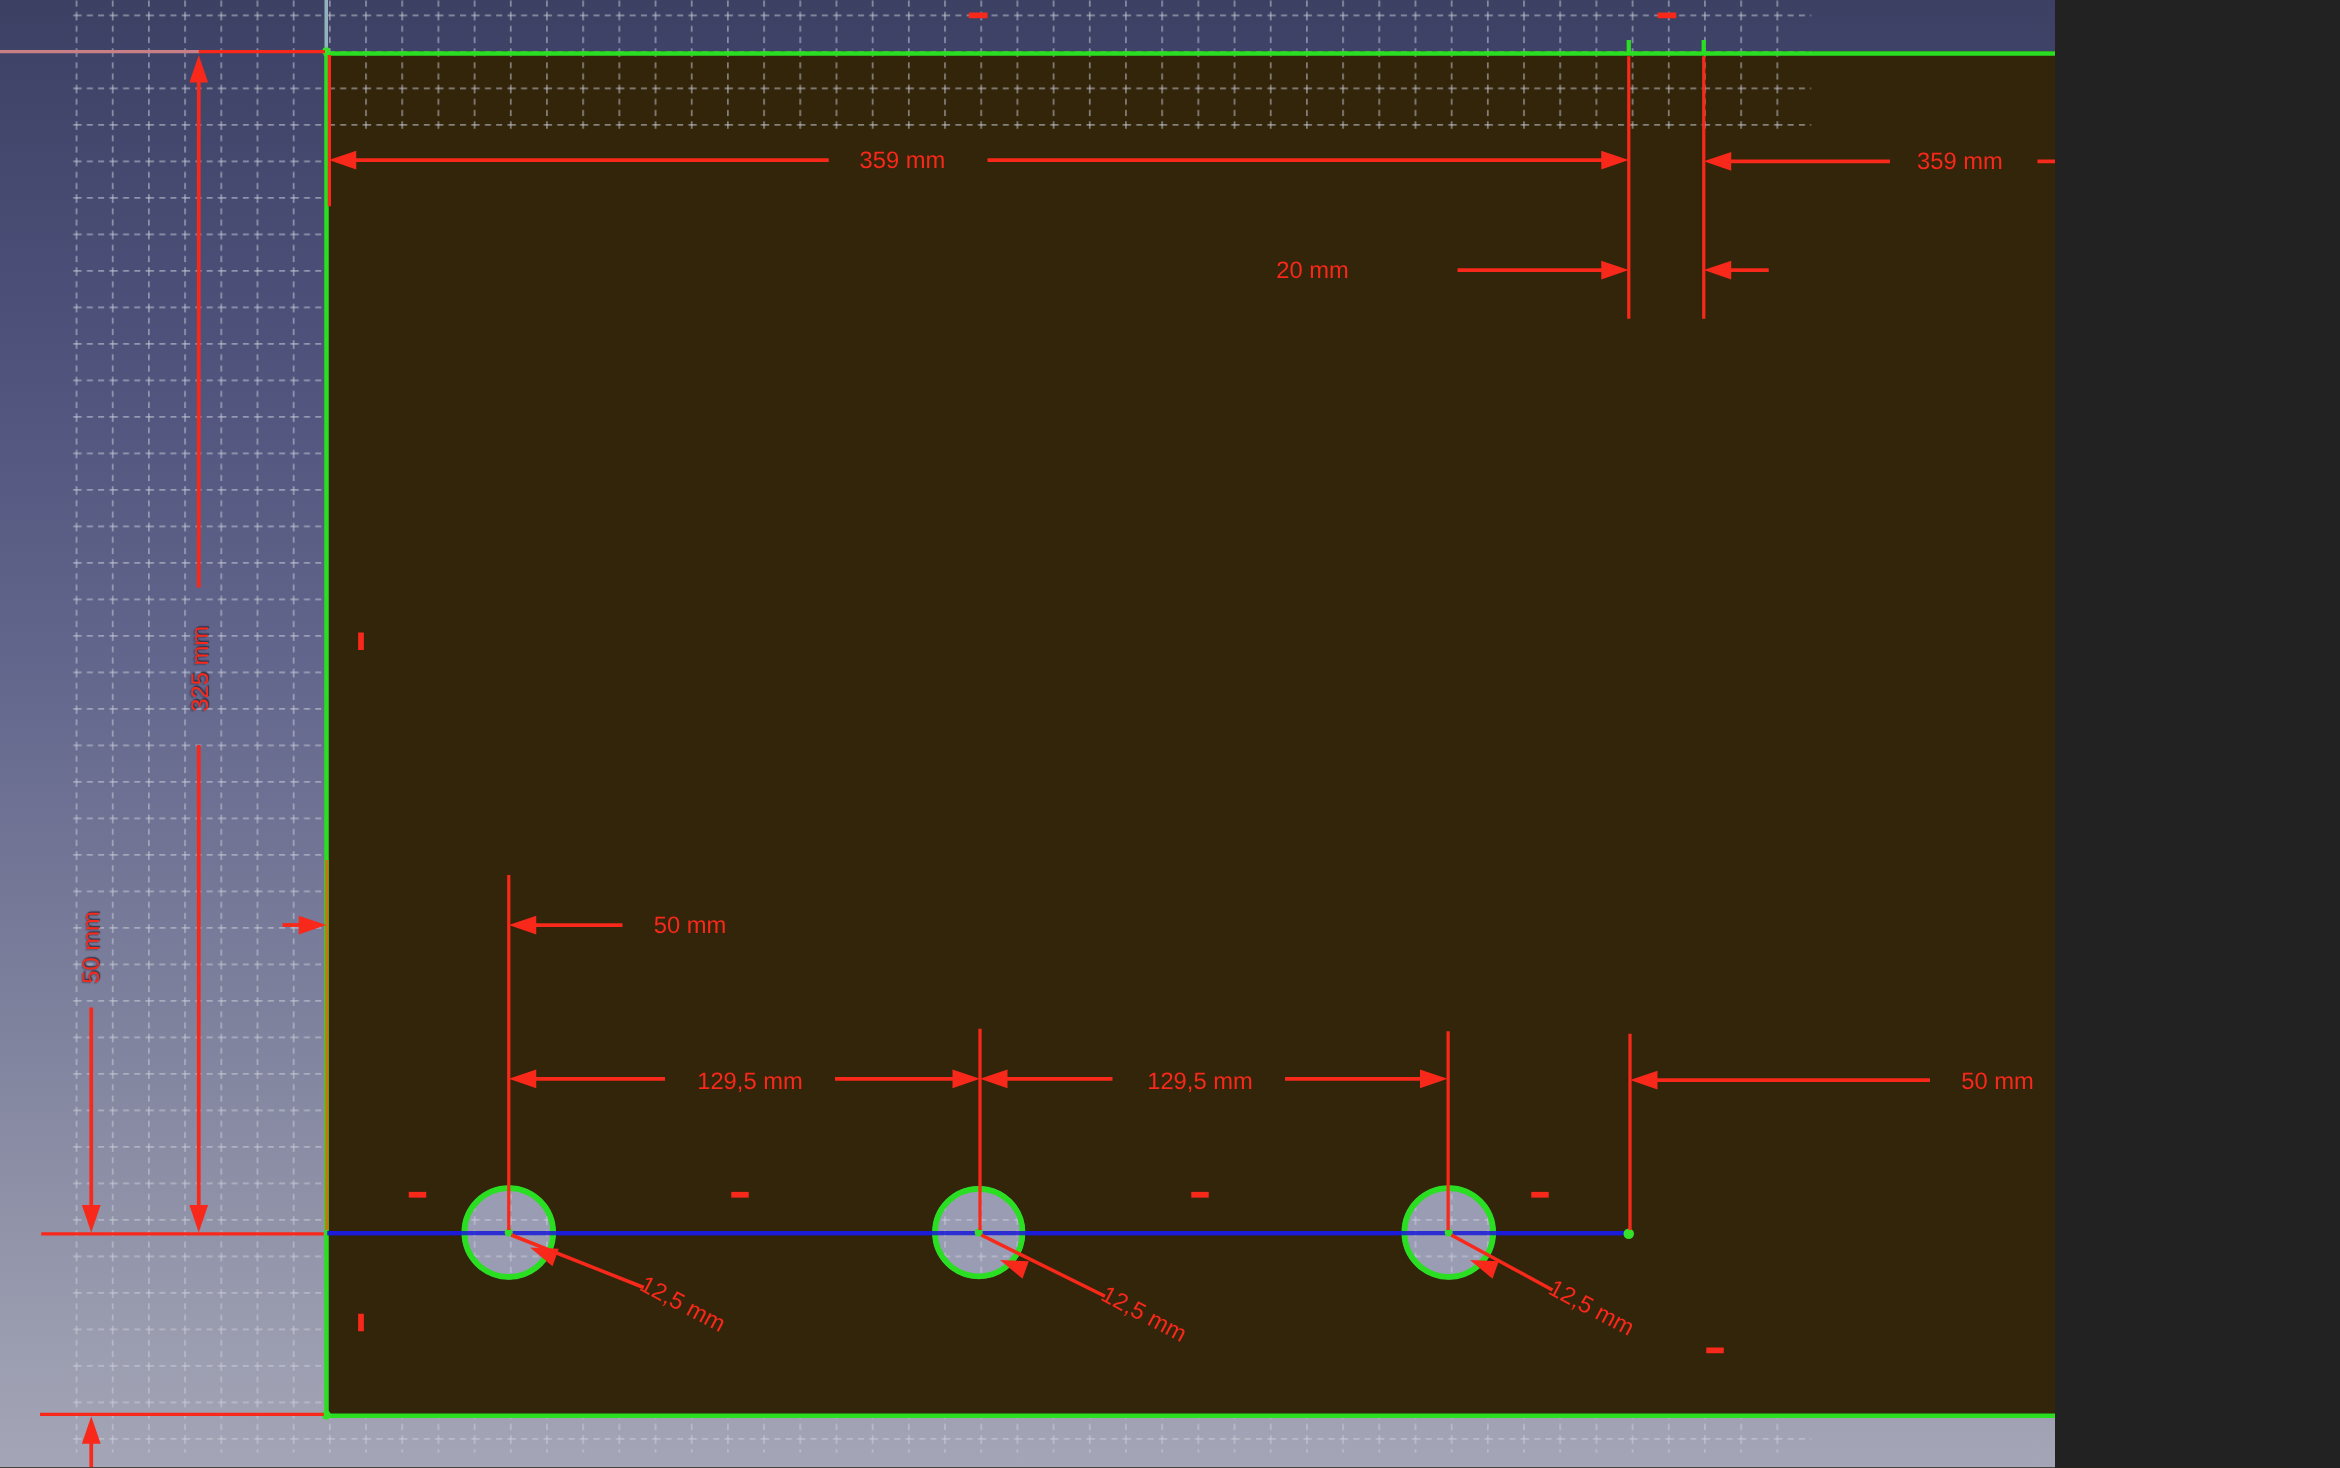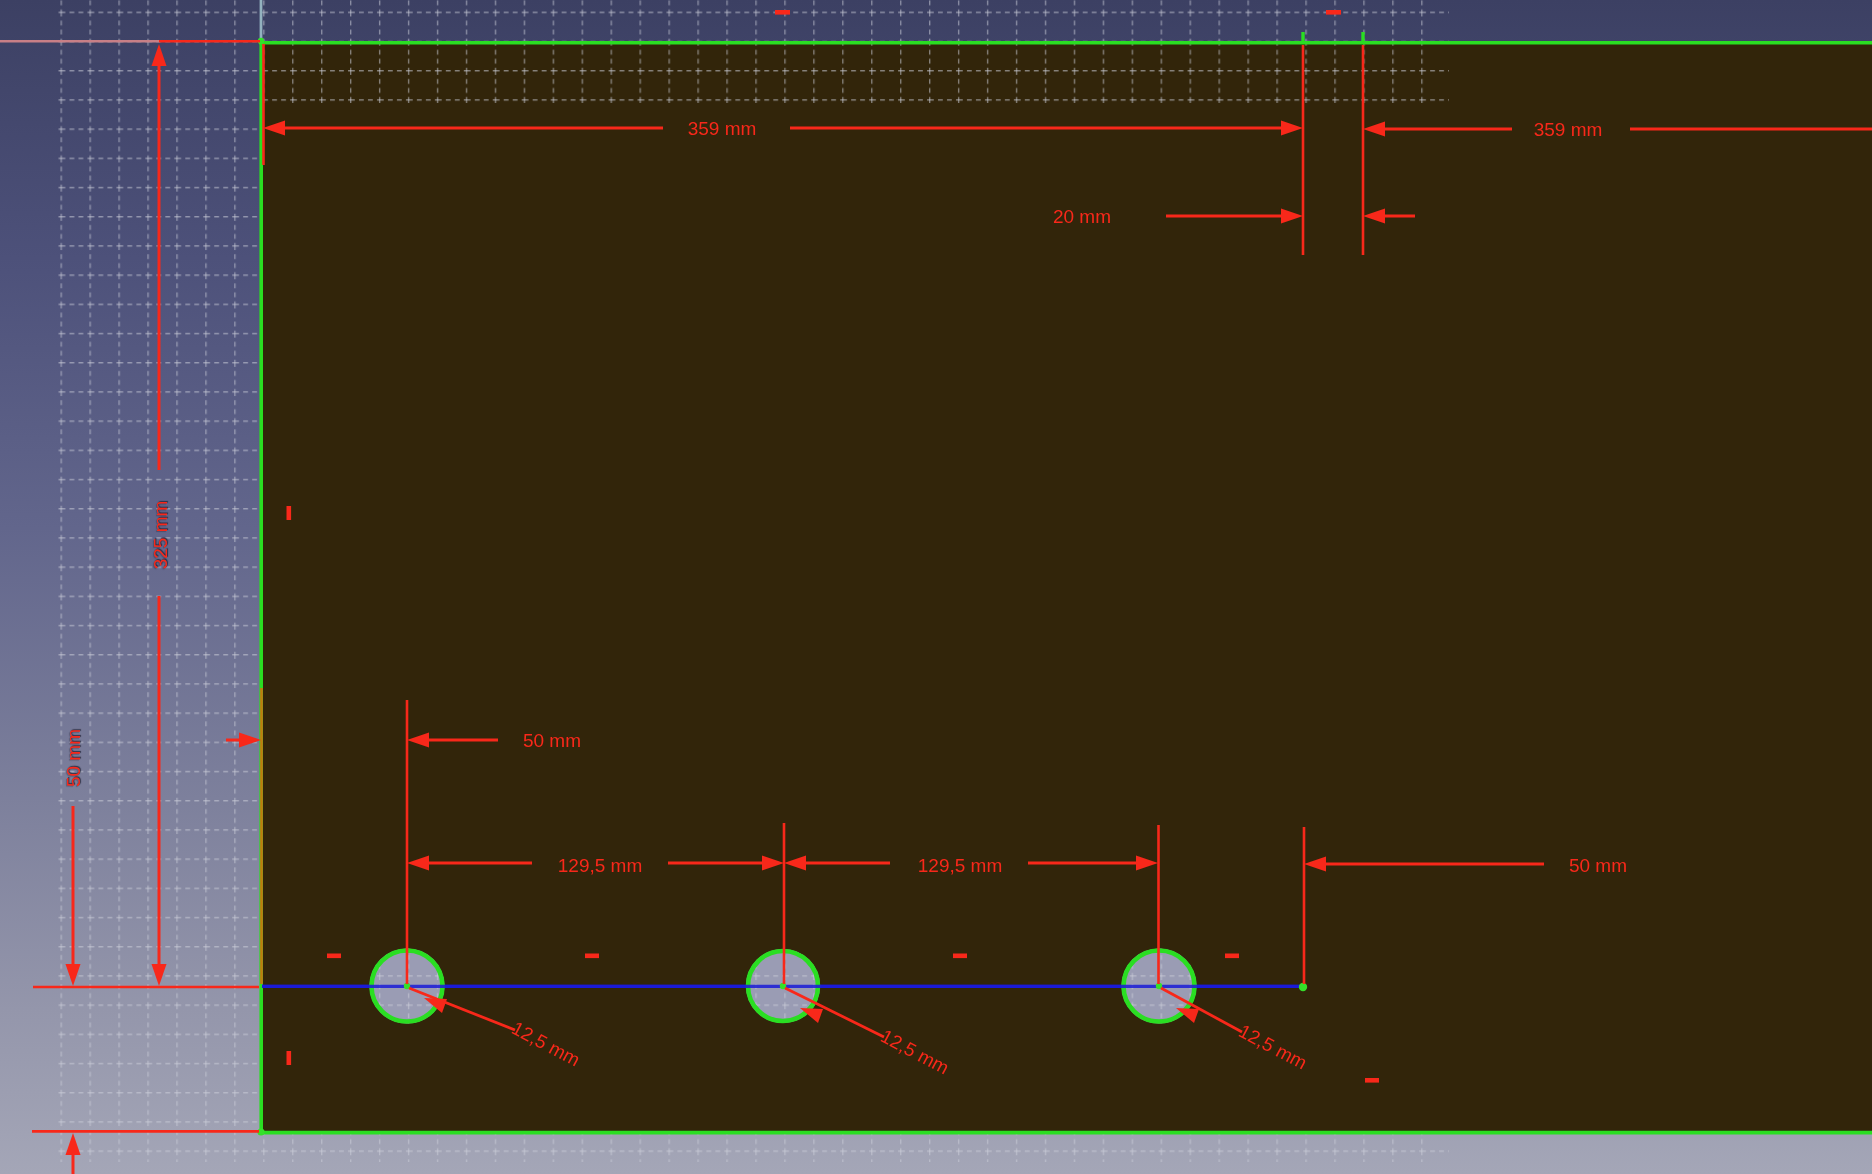--- a/index.html
+++ b/index.html
@@ -1,17 +1,17 @@
 <!DOCTYPE html>
 <html><head>
 <meta charset="utf-8">
 <style>
   html,body{margin:0;padding:0;background:#222;}
   #stage{
-    position:relative;width:1872px;height:1174px;overflow:hidden;
+    position:relative;width:1644px;height:1174px;overflow:hidden;
     background:linear-gradient(180deg,#3c4063 0%,#4d517a 22%,#62668c 45%,#7d809c 68%,#9496ab 86%,#a4a6b7 100%);
     font-family:"Liberation Sans","DejaVu Sans",sans-serif;
   }
   #scene{position:absolute;left:0;top:0;}
   .dimlabel{
     position:absolute;color:#f8281a;font-size:19px;line-height:22px;
     text-align:center;white-space:nowrap;user-select:none;
   }
   .vlabel{transform:rotate(-90deg);}
   .halo{text-shadow:1px 1px 1px rgba(35,35,55,.85), -1px -1px 1px rgba(35,35,55,.35);}
@@ -143,21 +143,21 @@
       <rect x="1225" y="953.5" width="14" height="4.6"></rect>
       <rect x="1365" y="1078" width="14" height="4.6"></rect>
       <rect x="286.5" y="506" width="4.6" height="14"></rect>
       <rect x="286.5" y="1051" width="4.6" height="14"></rect>
     </g>
   </g>
 </svg>
 
 <div class="dimlabel" style="left:662px;top:118px;width:120px;">359 mm</div>
 <div class="dimlabel" style="left:1508px;top:119px;width:120px;">359 mm</div>
-<div class="dimlabel" style="left:1032px;top:206px;width:100px;">20 mm</div>
+<div class="dimlabel" style="left:1000px;top:206px;width:100px;">20 mm</div>
 <div class="dimlabel vlabel halo" style="left:96px;top:524px;width:130px;">325 mm</div>
 <div class="dimlabel vlabel halo" style="left:19px;top:747px;width:110px;">50 mm</div>
 <div class="dimlabel" style="left:502px;top:730px;width:100px;">50 mm</div>
 <div class="dimlabel" style="left:530px;top:855px;width:140px;">129,5 mm</div>
 <div class="dimlabel" style="left:890px;top:855px;width:140px;">129,5 mm</div>
 <div class="dimlabel" style="left:1548px;top:855px;width:100px;">50 mm</div>
 <div class="dimlabel rlabel" style="left:513px;top:1016px;">12,5 mm</div>
 <div class="dimlabel rlabel" style="left:882px;top:1024px;">12,5 mm</div>
 <div class="dimlabel rlabel" style="left:1240px;top:1019px;">12,5 mm</div>
 

